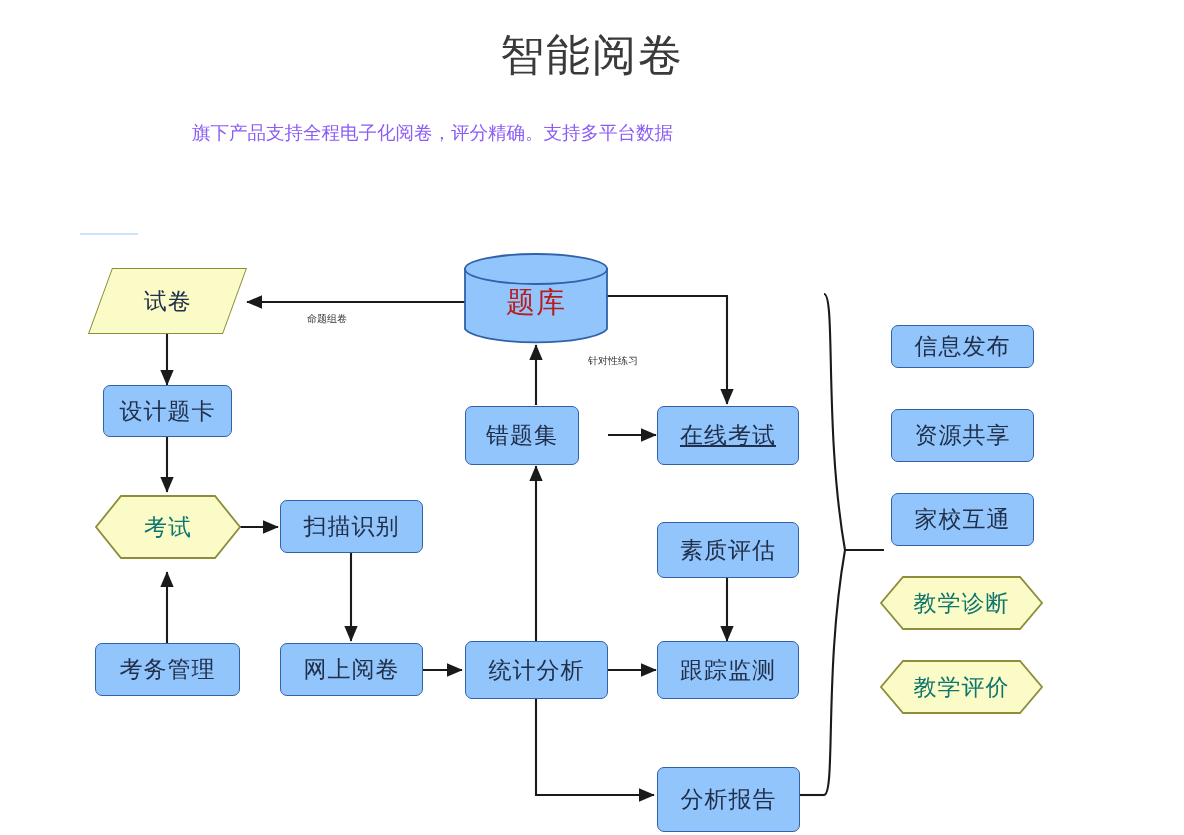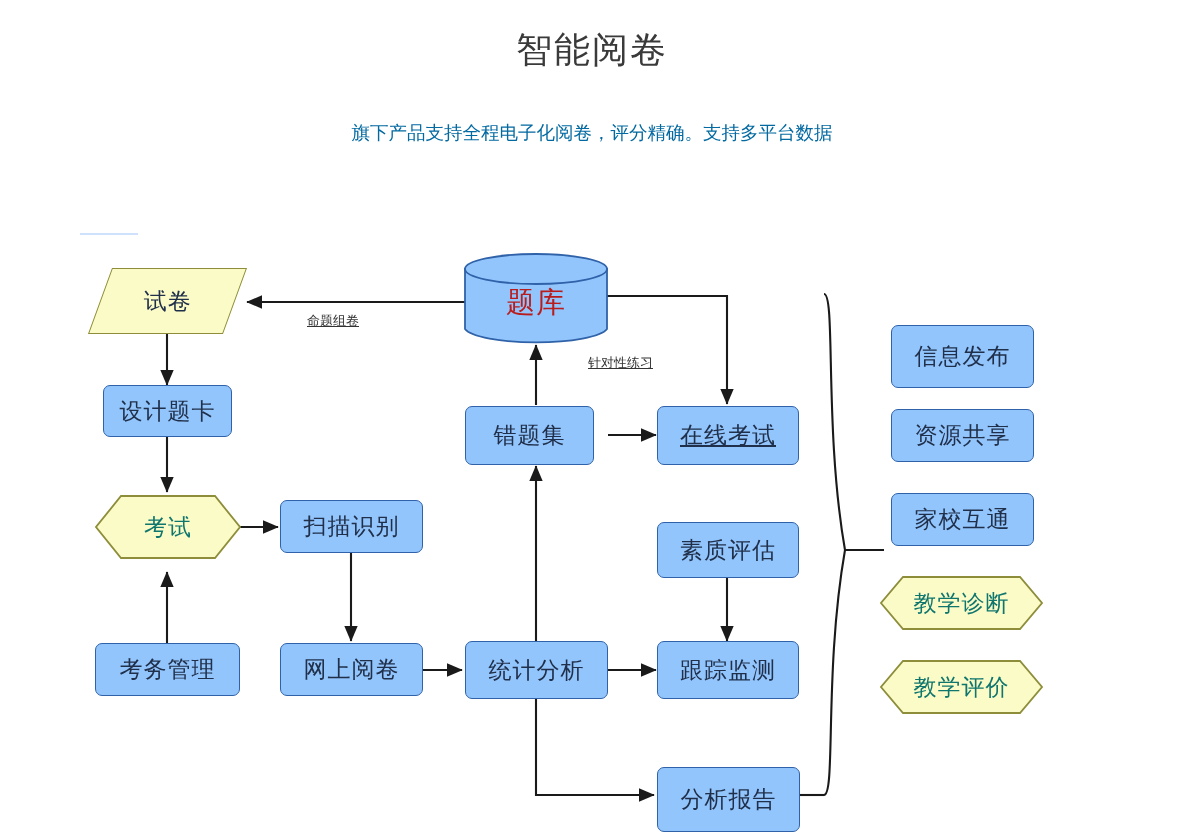--- a/index.html
+++ b/index.html
@@ -19,33 +19,32 @@
     position: relative;
     width: 1184px;
     height: 835px;
   }
   .title {
     position: absolute;
     left: 0;
     top: 26px;
     width: 1184px;
     text-align: center;
-    font-size: 36px;
+    font-size: 44px;
     color: #3a3a3a;
     letter-spacing: 2px;
   }
   .subtitle {
     position: absolute;
     left: 192px;
     top: 112px;
     width: 800px;
-    text-align: center;
     font-size: 18.5px;
     line-height: 42px;
-    color: #0369a1;
+    color: #8b5cf6;
   }
   .accent-rule {
     position: absolute;
     left: 80px;
     top: 233px;
     width: 58px;
     height: 2px;
     background: #cfe1fb;
   }
 
@@ -76,24 +75,23 @@
     white-space: nowrap;
     letter-spacing: 1px;
   }
   .box {
     background: #93c5fd;
     border: 1.6px solid #2f62a8;
     border-radius: 7px;
   }
   .label-txt {
     position: absolute;
-    font-size: 13px;
+    font-size: 10px;
     color: #333333;
     white-space: nowrap;
-    text-decoration: underline;
   }
   
   .para {
     background: #fbfbc8;
     border: 1.6px solid #8d8d3a;
     transform: skewX(-20deg);
   }
   .para > span {
     transform: skewX(20deg);
     display: block;
@@ -228,21 +226,21 @@
     </div>
 
     <div class="cyl" style="left:463px; top:253px; width:146px; height:92px;">
       <svg width="146" height="92" viewBox="0 0 146 92">
         <path d="M2,16 L2,76 A72,16 0 0 0 144,76 L144,16 Z" fill="#93c5fd" stroke="#2f62a8" stroke-width="1.8"></path>
         <ellipse cx="73" cy="16" rx="71" ry="15" fill="#93c5fd" stroke="#2f62a8" stroke-width="1.8"></ellipse>
       </svg>
       <span>题库</span>
     </div>
 
-    <div class="node box" style="left:465px; top:406px; width:129px; height:59px;">
+    <div class="node box" style="left:465px; top:406px; width:114px; height:59px;">
       <span>错题集</span>
     </div>
 
     <div class="node box" style="left:465px; top:641px; width:143px; height:58px;text-align:right;">
       <span>统计分析</span>
     </div>
 
     <div class="node box" style="left:657px; top:406px; width:142px; height:59px;text-decoration:underline;">
       <span>在线考试</span>
     </div>
@@ -252,21 +250,21 @@
     </div>
 
     <div class="node box" style="left:657px; top:641px; width:142px; height:58px;">
       <span>跟踪监测</span>
     </div>
 
     <div class="node box" style="left:657px; top:767px; width:143px; height:65px;">
       <span>分析报告</span>
     </div>
 
-    <div class="node box" style="left:891px; top:325px; width:143px; height:63px;">
+    <div class="node box" style="left:891px; top:325px; width:143px; height:43px;">
       <span>信息发布</span>
     </div>
 
     <div class="node box" style="left:891px; top:409px; width:143px; height:53px;">
       <span>资源共享</span>
     </div>
 
     <div class="node box" style="left:891px; top:493px; width:143px; height:53px;align-items:center;">
       <span>家校互通</span>
     </div>

